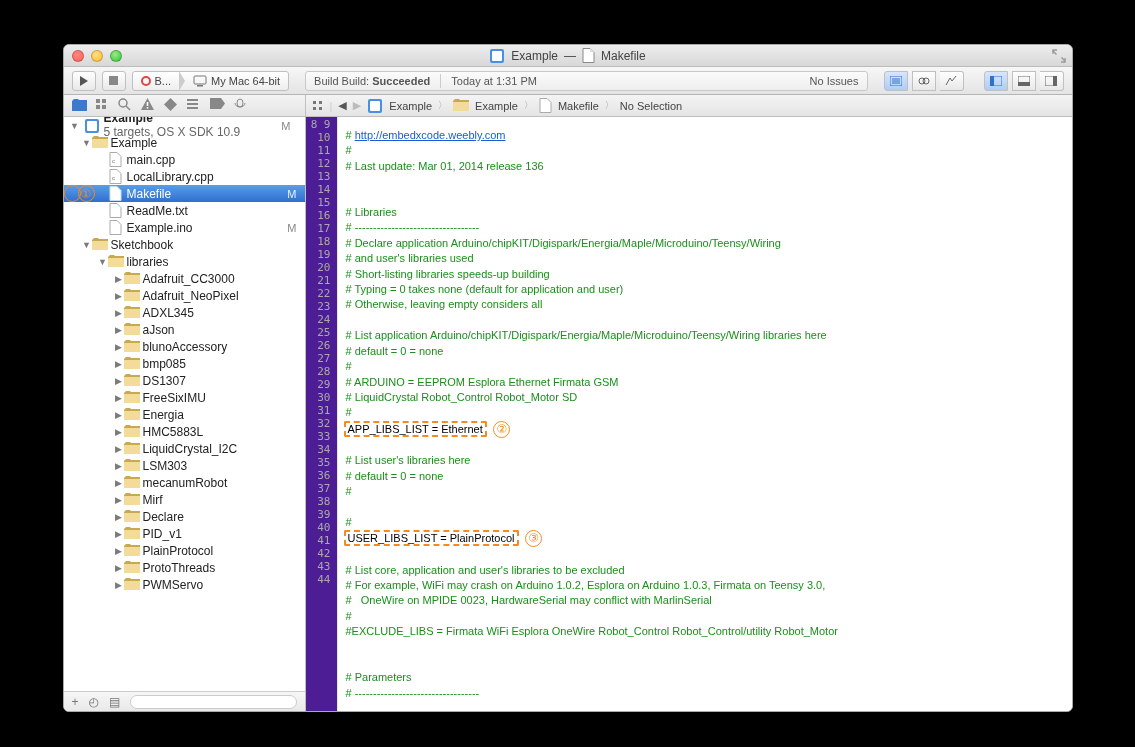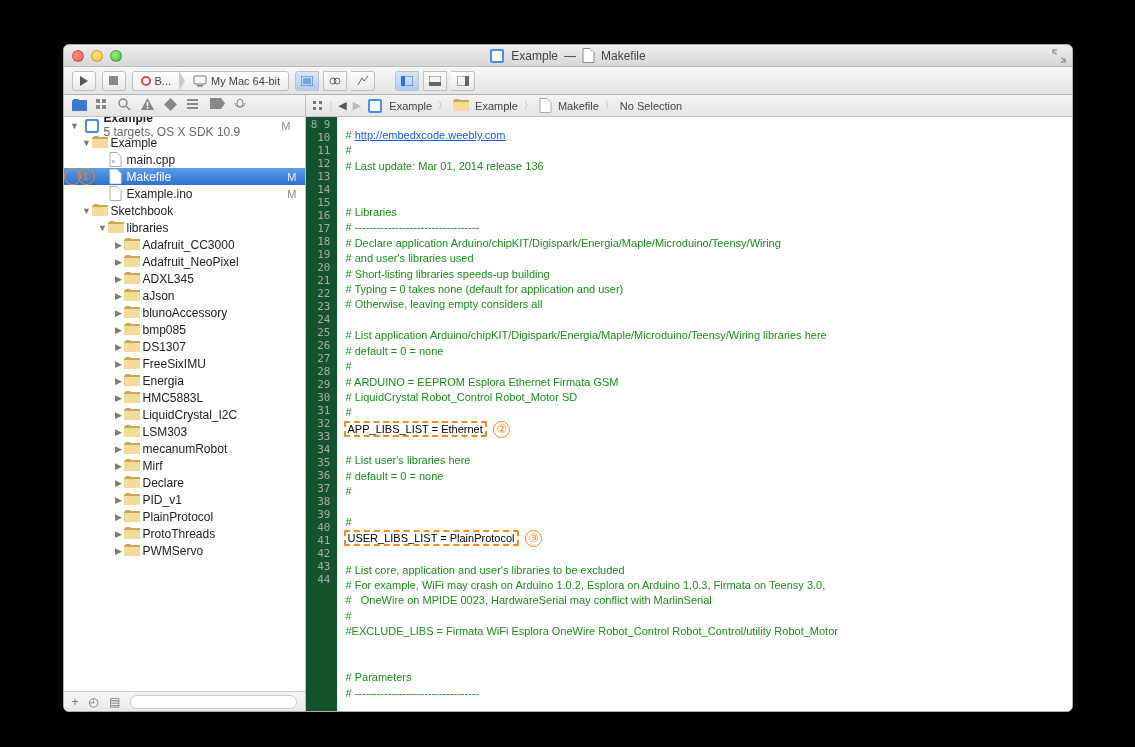--- a/index.html
+++ b/index.html
@@ -35,21 +35,21 @@
 .row .fi{width:16px;height:14px;display:inline-flex;align-items:center;justify-content:center;margin-right:3px;}
 .row.selected{background:linear-gradient(#5a9de8,#2e6fd0);color:#fff;}
 .row .m{margin-left:auto;margin-right:8px;color:#888;font-size:11px;}
 .row.selected .m{color:#e8f0ff;}
 .pad1{padding-left:18px;} .pad2{padding-left:34px;} .pad3{padding-left:50px;}
 .tree-foot{height:20px;border-top:1px solid #ccc;background:linear-gradient(#f6f6f6,#e9e9e9);display:flex;align-items:center;gap:10px;padding:0 8px;color:#777;font-size:12px;}
 .editor{flex:1;display:flex;flex-direction:column;}
 .jumpbar{height:22px;background:linear-gradient(#f4f4f4,#e4e4e4);border-bottom:1px solid #bfbfbf;display:flex;align-items:center;gap:6px;padding:0 6px;font-size:11px;color:#444;}
 .jumpbar .chev{color:#999;font-size:9px;}
 .code{flex:1;display:flex;overflow:auto;background:#fff;}
-.gutter{width:32px;text-align:right;color:#a9a9ad;background:#14532d;font-family:Menlo,monospace;font-size:11px;padding:1px 6px 1px 0;user-select:none;border-right:1px solid #e8e8e8;}
+.gutter{width:32px;text-align:right;color:#a9a9ad;background:#4c1d95;font-family:Menlo,monospace;font-size:11px;padding:1px 6px 1px 0;user-select:none;border-right:1px solid #e8e8e8;}
 .codecol{flex:1;font-family:Menlo,monospace;font-size:11px;line-height:14.4px;padding:11px 0 1px 8px;white-space:pre;position:relative;color:#000;}
 .cm{color:#1a8f1a;} .lnk{color:#1b5bd6;text-decoration:underline;}
 .hl{border:2px dashed #f58a1f;border-radius:2px;padding:0 2px;margin-left:-2px;background:#fff;}
 .circ{display:inline-flex;width:17px;height:17px;border:1.5px solid #f58a1f;color:#f58a1f;border-radius:50%;font-size:12px;align-items:center;justify-content:center;font-family:sans-serif;}
 .circ.abs{position:absolute;}
 svg.foldericon{width:16px;height:13px;}
 svg.fileicon{width:13px;height:15px;}
 .icon-xc{width:16px;height:16px;}
 </style>
 </head>
@@ -100,20 +100,27 @@
         </div>
       <div class="scheme-sep"></div>
       <div class="scheme-seg">
           <svg width="14" height="12" viewBox="0 0 14 12">
             <rect x="1" y="1" width="12" height="8" rx="1" fill="none" stroke="#777"></rect>
             <rect x="4" y="10" width="6" height="1.5" fill="#777"></rect>
           </svg>
           <span>My Mac 64-bit</span>
         </div>
     </div>
+    <div class="status">
+      <span><span>Build Build:</span> <b>Succeeded</b></span>
+      <span class="divider"></span>
+      <span>Today at 1:31 PM</span>
+      <span style="flex:1"></span>
+      <span>No Issues</span>
+    </div>
     <div class="tgroup tool-icons">
       <div class="tbtn" style="background:linear-gradient(#d7e6fb,#aecdf5)">
           <svg width="12" height="10">
             <rect width="12" height="10" fill="none" stroke="#2e6fd0"></rect>
             <line x1="2" y1="3" x2="10" y2="3" stroke="#2e6fd0"></line>
             <line x1="2" y1="5" x2="10" y2="5" stroke="#2e6fd0"></line>
             <line x1="2" y1="7" x2="10" y2="7" stroke="#2e6fd0"></line>
           </svg>
         </div>
       <div class="tbtn">
@@ -217,34 +224,53 @@
         <div class="row pad2">
             <span class="disc"></span>
             <span class="fi">
               <svg class="fileicon" viewBox="0 0 13 15">
                 <path fill="#fff" stroke="#aaa" d="M1 .5h7l4 4V14.5H1z"></path>
                 <text x="3" y="11" font-size="6" fill="#777">c</text>
               </svg>
             </span>
             <span>main.cpp</span>
           </div>
+        <div class="row pad2">
+            <span class="disc"></span>
+            <span class="fi">
+              <svg class="fileicon" viewBox="0 0 13 15">
+                <path fill="#fff" stroke="#aaa" d="M1 .5h7l4 4V14.5H1z"></path>
+                <text x="3" y="11" font-size="6" fill="#777">c</text>
+              </svg>
+            </span>
+            <span>LocalLibrary.cpp</span>
+          </div>
 
         <div class="row pad2 selected" style="position:relative">
           <span class="circ abs" style="left:-0px; left:20px; top:0; left:0px; margin-left:0;" hidden=""></span>
           <span class="disc"></span>
             <span class="fi">
               <svg class="fileicon" viewBox="0 0 13 15">
                 <path fill="#fff" stroke="#cde" d="M1 .5h7l4 4V14.5H1z"></path>
               </svg>
             </span>
             <span>Makefile</span>
             <span class="m">M</span>
           <span class="circ abs" style="left:14px; top:0px;">①</span>
         </div>
 
+        <div class="row pad2">
+            <span class="disc"></span>
+            <span class="fi">
+              <svg class="fileicon" viewBox="0 0 13 15">
+                <path fill="#fff" stroke="#aaa" d="M1 .5h7l4 4V14.5H1z"></path>
+              </svg>
+            </span>
+            <span>ReadMe.txt</span>
+          </div>
         <div class="row pad2">
             <span class="disc"></span>
             <span class="fi">
               <svg class="fileicon" viewBox="0 0 13 15">
                 <path fill="#fff" stroke="#aaa" d="M1 .5h7l4 4V14.5H1z"></path>
               </svg>
             </span>
             <span>Example.ino</span>
             <span class="m">M</span>
           </div>

